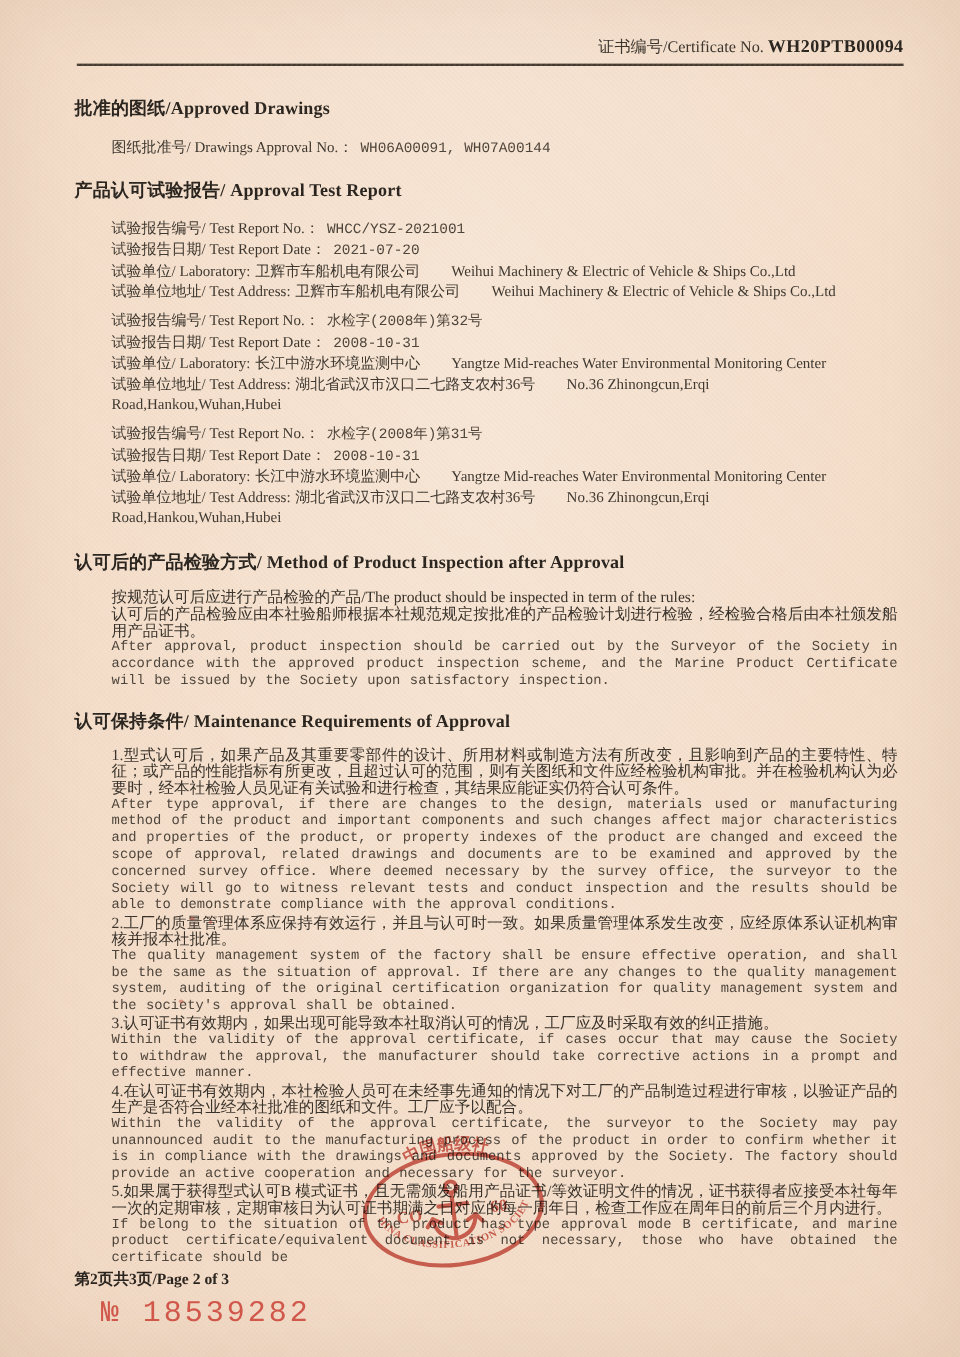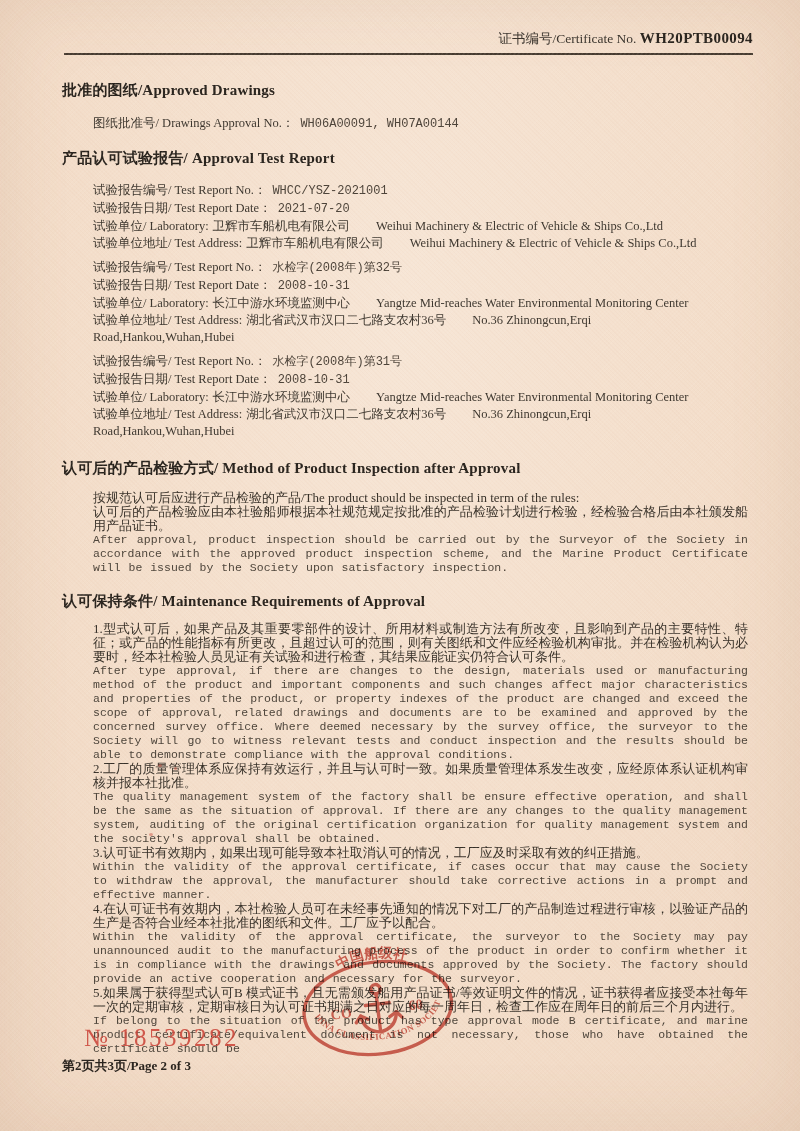--- a/index.html
+++ b/index.html
@@ -75,23 +75,23 @@
   .sp1{left:158px;top:764px;width:4px;height:3px;}
   .sp2{left:174px;top:767px;width:3px;height:3px;}
   .sp3{left:149px;top:833px;width:4px;height:3px;}
 
   
   .footer{
     position:absolute;left:62px;top:1057px;
     font-size:13px;font-weight:bold;color:#2b251f;text-align:center;
   }
   .serial{
-    position:absolute;left:84px;top:1024px;
+    position:absolute;left:84px;top:1080px;
     font-size:25px;color:#cd4a3e;letter-spacing:2.5px;
-    font-family:Liberation Serif, serif;
+    font-family:Liberation Mono, monospace;
     opacity:.9;
   }
 </style>
 </head>
 <body>
 
 <div class="page">
 
   <div class="hdr">
     <span>证书编号/Certificate No. </span><span class="hdr-no">WH20PTB00094</span>

